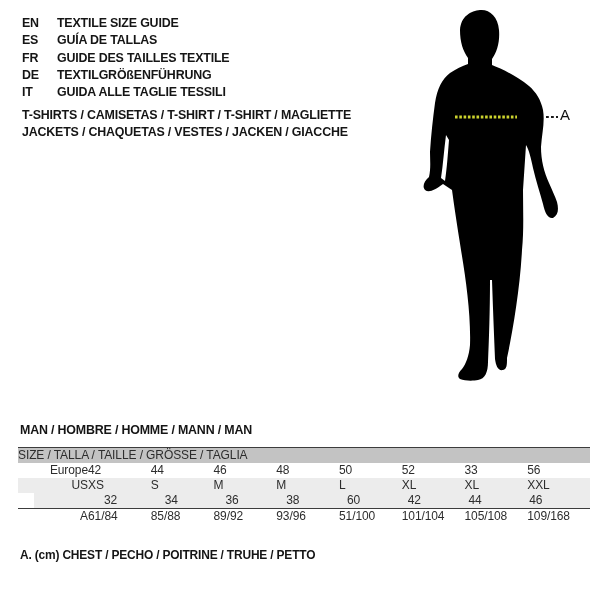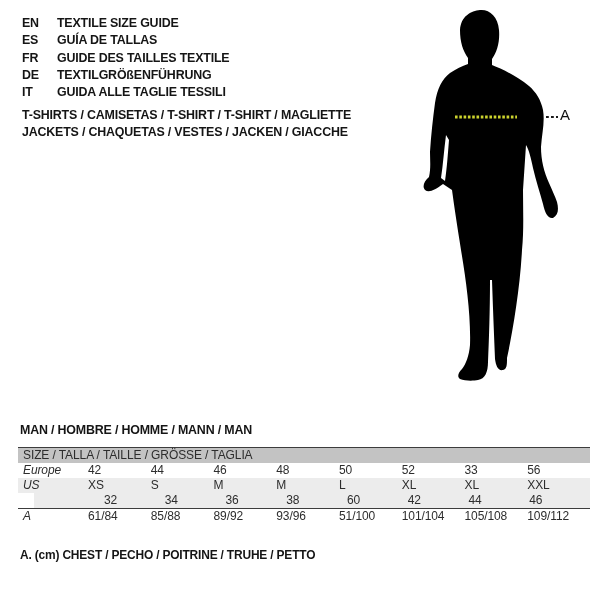--- a/index.html
+++ b/index.html
@@ -31,24 +31,24 @@
   .section-title{
     position:absolute;left:20px;top:422px;font-weight:bold;font-size:13.5px;
     letter-spacing:-0.2px;transform:scaleX(0.92);transform-origin:0 0;white-space:nowrap;
   }
   
   .size-table{
     position:absolute;left:18px;top:447px;width:572px;
     border-top:1px solid #3c3c3c;font-size:12px;color:#2d2d2d;letter-spacing:-0.1px;
   }
   .thead{
-    height:15px;line-height:15px;padding-left:5px;
+    height:15px;line-height:15px;
   }
   .trow{display:flex;height:15px;line-height:15px;}
-  .trow .rlabel{width:70px;padding-left:5px;box-sizing:border-box;text-align:left;font-style:italic;}
+  .trow .rlabel{width:70px;padding-left:5px;box-sizing:border-box;text-align:right;}
   .trow .cell{flex:1;text-align:left;}
   .row-a{border-top:1px solid #3c3c3c;}
   
   .footnote{
     position:absolute;left:20px;top:547px;font-weight:bold;font-size:13px;
     letter-spacing:-0.2px;transform:scaleX(0.92);transform-origin:0 0;white-space:nowrap;
   }
 </style>
 </head>
 <body>
@@ -159,19 +159,19 @@
 
     <div class="trow row-a">
       <span class="rlabel">A</span>
       <span class="cell">61/84</span>
       <span class="cell">85/88</span>
       <span class="cell">89/92</span>
       <span class="cell">93/96</span>
       <span class="cell">51/100</span>
       <span class="cell">101/104</span>
       <span class="cell">105/108</span>
-      <span class="cell">109/112</span>
+      <span class="cell">109/168</span>
     </div>
   </div>
 
   <div class="footnote">A. (cm) CHEST / PECHO / POITRINE / TRUHE / PETTO</div>
 
 </div>
 
 </body></html>

